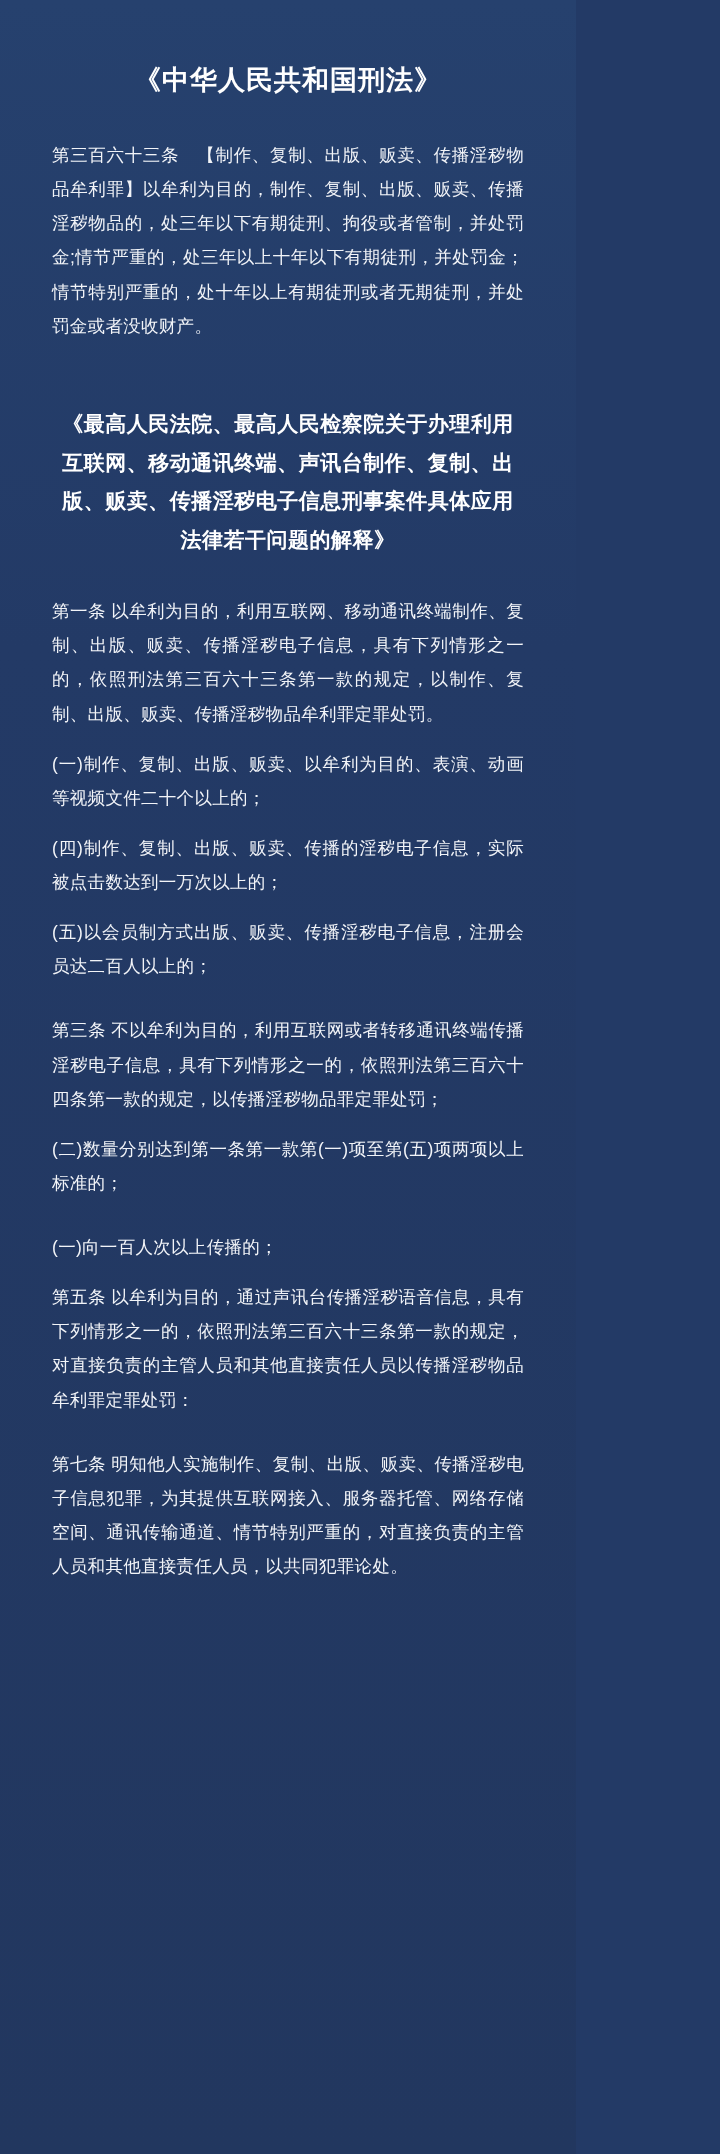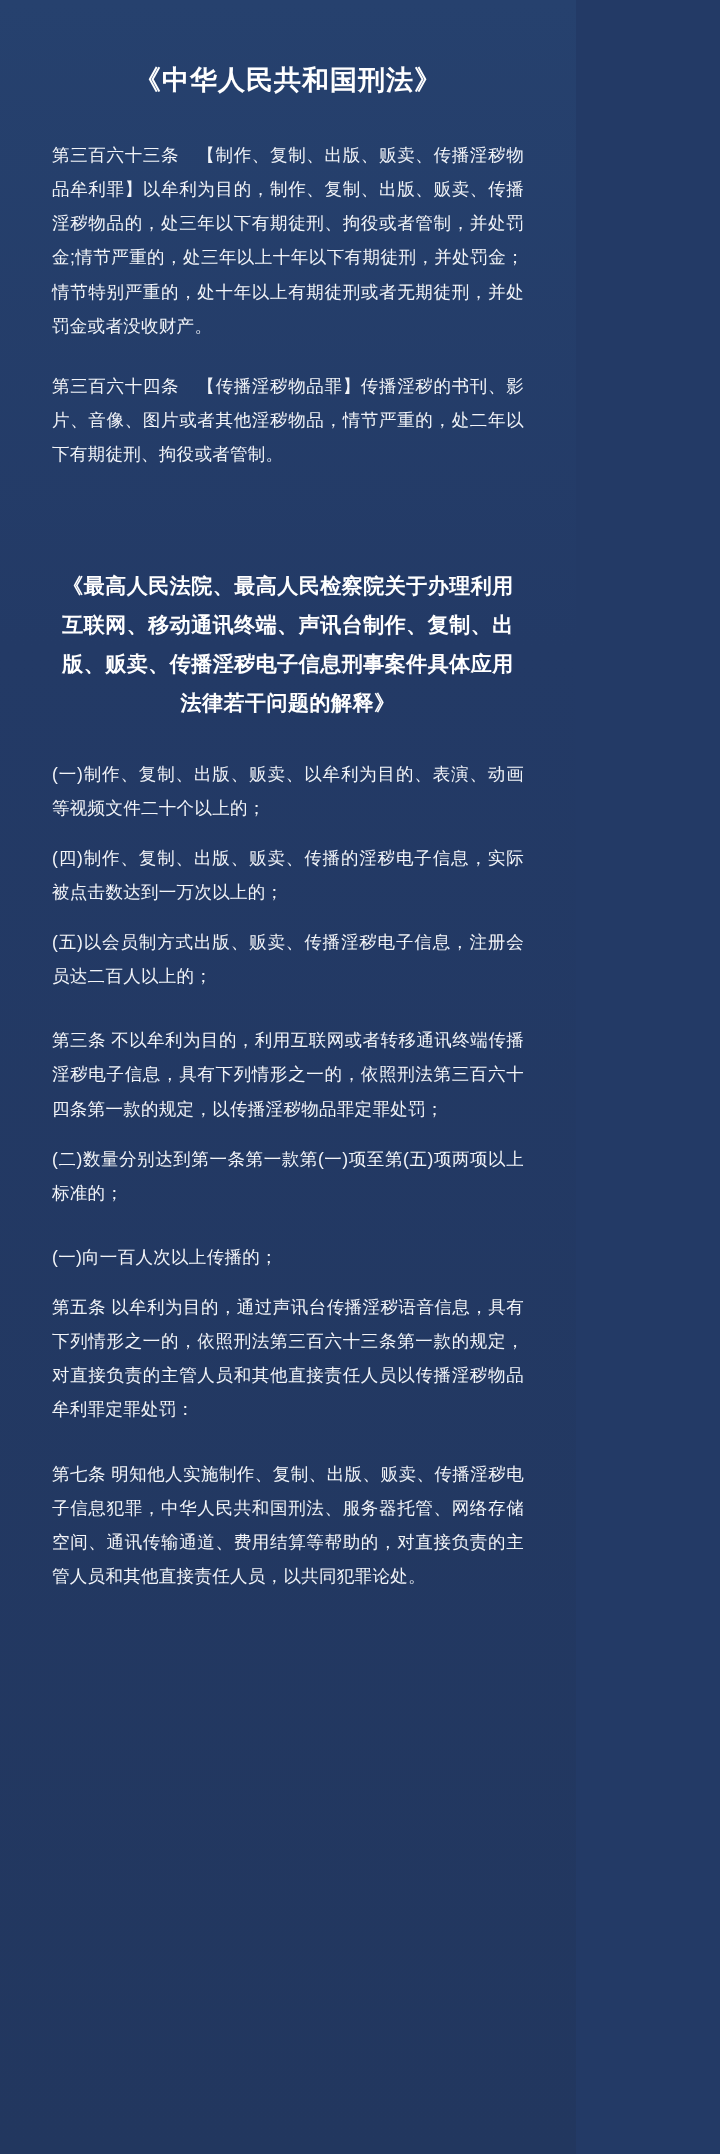--- a/index.html
+++ b/index.html
@@ -40,55 +40,55 @@
   }
   .para:last-child {
     margin-bottom: 0;
   }
   .section-title {
     text-align: center;
     font-size: 21px;
     font-weight: bold;
     line-height: 1.85;
     color: #ffffff;
-    margin: 96px 10px 34px 10px;
+    margin: 62px 10px 34px 10px;
     letter-spacing: 0.5px;
   }
   .block {
     margin-bottom: 30px;
   }
   .block .para {
     margin-bottom: 0;
   }
 </style>
 </head>
 <body>
 
 <div class="page">
 
   <h1 class="doc-title">《中华人民共和国刑法》</h1>
 
   <p class="para">第三百六十三条　【制作、复制、出版、贩卖、传播淫秽物品牟利罪】以牟利为目的，制作、复制、出版、贩卖、传播淫秽物品的，处三年以下有期徒刑、拘役或者管制，并处罚金;情节严重的，处三年以上十年以下有期徒刑，并处罚金；情节特别严重的，处十年以上有期徒刑或者无期徒刑，并处罚金或者没收财产。</p>
-  <p class="para">第三百六十四条　【传播淫秽物品罪】传播淫秽的书刊、影片、音像、图片或者其他淫秽物品，情节严重的，处二年以下有期徒刑、拘役或者管制。</p>
 
   <h2 class="section-title">《最高人民法院、最高人民检察院关于办理利用互联网、移动通讯终端、声讯台制作、复制、出版、贩卖、传播淫秽电子信息刑事案件具体应用法律若干问题的解释》</h2>
 
   <div class="block">
+    <p class="para">第一条 以牟利为目的，利用互联网、移动通讯终端制作、复制、出版、贩卖、传播淫秽电子信息，具有下列情形之一的，依照刑法第三百六十三条第一款的规定，以制作、复制、出版、贩卖、传播淫秽物品牟利罪定罪处罚。</p>
     <p class="para">(一)制作、复制、出版、贩卖、以牟利为目的、表演、动画等视频文件二十个以上的；</p>
     <p class="para">(四)制作、复制、出版、贩卖、传播的淫秽电子信息，实际被点击数达到一万次以上的；</p>
     <p class="para">(五)以会员制方式出版、贩卖、传播淫秽电子信息，注册会员达二百人以上的；</p>
   </div>
 
   <div class="block">
     <p class="para">第三条 不以牟利为目的，利用互联网或者转移通讯终端传播淫秽电子信息，具有下列情形之一的，依照刑法第三百六十四条第一款的规定，以传播淫秽物品罪定罪处罚；</p>
     <p class="para">(二)数量分别达到第一条第一款第(一)项至第(五)项两项以上标准的；</p>
   </div>
 
   <div class="block">
     <p class="para">(一)向一百人次以上传播的；</p>
     <p class="para">第五条 以牟利为目的，通过声讯台传播淫秽语音信息，具有下列情形之一的，依照刑法第三百六十三条第一款的规定，对直接负责的主管人员和其他直接责任人员以传播淫秽物品牟利罪定罪处罚：</p>
   </div>
 
   <div class="block">
-    <p class="para">第七条 明知他人实施制作、复制、出版、贩卖、传播淫秽电子信息犯罪，中华人民共和国刑法、服务器托管、网络存储空间、通讯传输通道、费用结算等帮助的，对直接负责的主管人员和其他直接责任人员，以共同犯罪论处。</p>
+    <p class="para">第七条 明知他人实施制作、复制、出版、贩卖、传播淫秽电子信息犯罪，为其提供互联网接入、服务器托管、网络存储空间、通讯传输通道、情节特别严重的，对直接负责的主管人员和其他直接责任人员，以共同犯罪论处。</p>
   </div>
 
 </div>
 
 </body></html>

